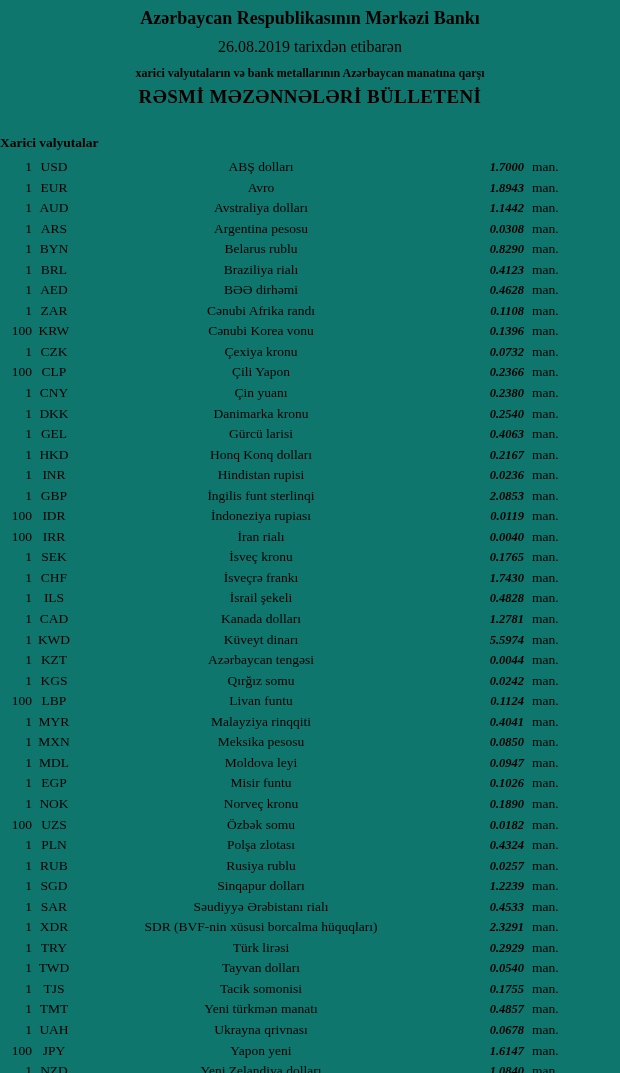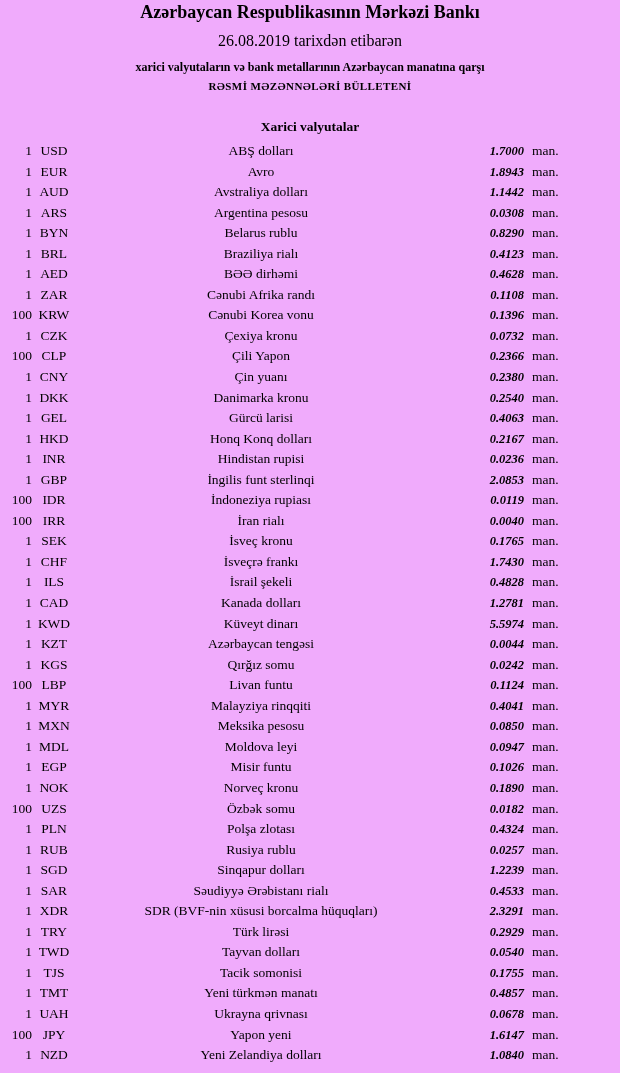--- a/index.html
+++ b/index.html
@@ -5,48 +5,48 @@
   html, body {
     margin: 0;
     padding: 0;
     background: #ffffff;
     color: #000000;
     font-family: "Liberation Serif", "DejaVu Serif", serif;
   }
   .page {
     width: 620px;
     height: 1073px;
-    background: #f0abfc;
+    background: #0f766e;
     overflow: hidden;
     box-sizing: border-box;
+    padding-top: 6px;
   }
   .header { text-align: center; }
   .bank-title {
     font-size: 18px;
     font-weight: bold;
     margin: 2px 0 9px 0;
   }
   .date-line {
     font-size: 16px;
     font-weight: normal;
     margin: 2px 0 10px 0;
   }
   .subject-line {
     font-size: 12px;
     font-weight: bold;
     margin: 2px 0 4px 0;
   }
   .bulletin-title {
-    font-size: 11px;
+    font-size: 19px;
     font-weight: bold;
     letter-spacing: 0.4px;
     margin: 5px 0 0 0;
   }
   .section-title {
-    text-align: center;
     font-size: 13.5px;
     font-weight: bold;
     margin: 27px 0 6px 0;
   }
   table.rates {
     border-collapse: collapse;
     table-layout: fixed;
     width: 578px;
     margin-left: 0;
   }

